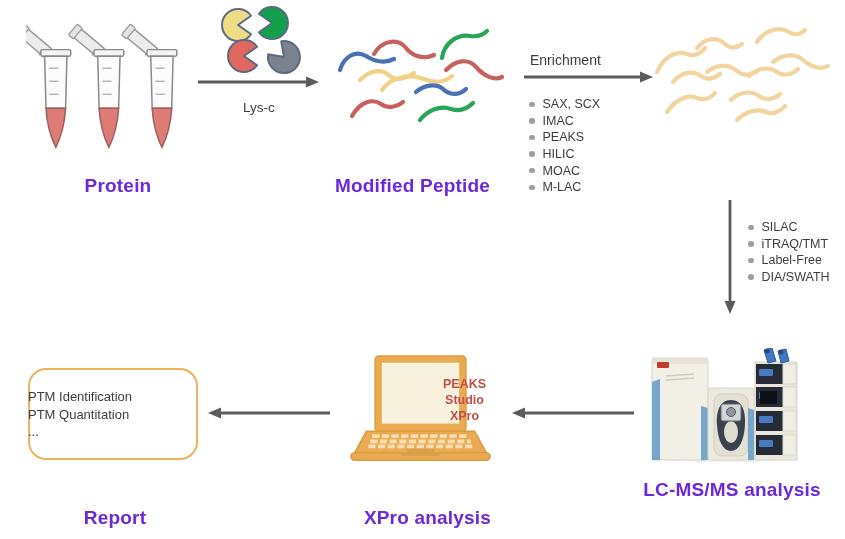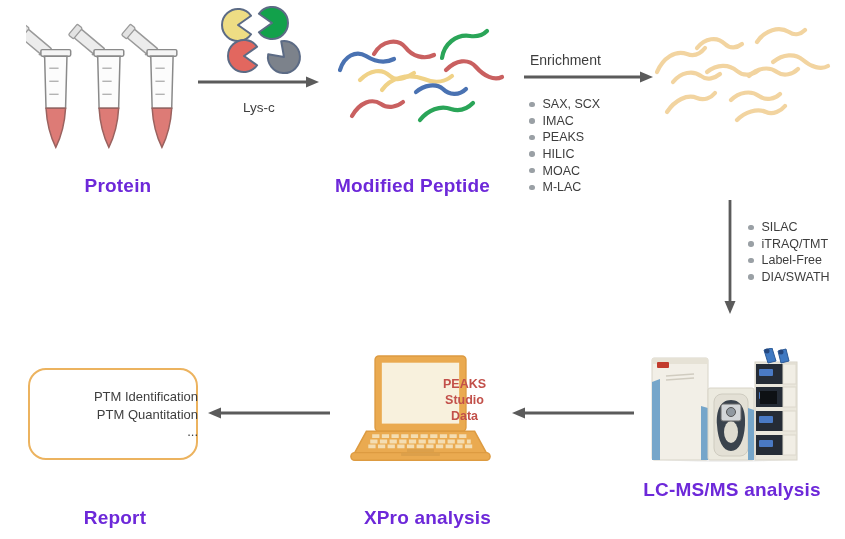--- a/index.html
+++ b/index.html
@@ -16,21 +16,21 @@
   .enrich-title{position:absolute;color:#3d3d3d;font-size:14px;}
   .bullet-list{position:absolute;display:flex;flex-direction:column;text-align:right;}
   .bullet-row{display:flex;align-items:center;height:16.6px;}
   .dot{width:5.5px;height:5.5px;border-radius:50%;background:#9aa0a5;margin-right:8px;flex:0 0 auto;}
   .bullet-text{color:#3d3d3d;font-size:12.5px;white-space:nowrap;}
   .report-box{
     position:absolute;left:28px;top:368px;width:170px;height:92px;
     border:2px solid #ecb35f;border-radius:18px;background:#ffffff;box-sizing:border-box;
   }
   .report-text{
-    position:absolute;left:28px;top:388px;width:170px;text-align:right;
+    position:absolute;left:28px;top:388px;width:170px;text-align:left;
     font-size:13px;line-height:17.5px;color:#3e3e3e;
   }
   .screen-text{
     position:absolute;left:382px;top:376px;width:77px;text-align:center;
     font-size:12.5px;line-height:16px;color:#c2504a;font-weight:bold;margin-left:44px;
   }
   svg{display:block;}
 </style>
 </head>
 <body>
@@ -218,21 +218,21 @@
       <line x1="25" y1="86" x2="125" y2="86" stroke-dasharray="7.5 2.5"></line>
       <line x1="23" y1="91.5" x2="127" y2="91.5" stroke-dasharray="7.5 2.5"></line>
       <line x1="21" y1="96.5" x2="129" y2="96.5" stroke-dasharray="7.5 2.5"></line>
     </g>
     <rect x="61" y="99" width="28" height="4" fill="#dca04b"></rect>
     <rect x="3" y="103" width="144" height="8" rx="4" fill="#eaaa50" stroke="#dd9b41" stroke-width="1.5"></rect>
     <rect x="55" y="103" width="40" height="3.5" fill="#dca04b"></rect>
   </svg>
   <div class="screen-text">
     <div>PEAKS Studio</div>
-    <div>Data</div>
+    <div>XPro</div>
   </div>
   <div class="stage-label" style="left:325px;top:500px;width:205px;">XPro analysis</div>
 
   <svg class="abs" style="left:208px;top:406px;" width="122" height="14" viewBox="0 0 122 14">
     <line x1="13" y1="7" x2="122" y2="7" stroke="#5b5b5b" stroke-width="2.8"></line>
     <polygon points="13,1.5 0,7 13,12.5" fill="#5b5b5b"></polygon>
   </svg>
 
   <div class="report-box"></div>
   <div class="report-text">

